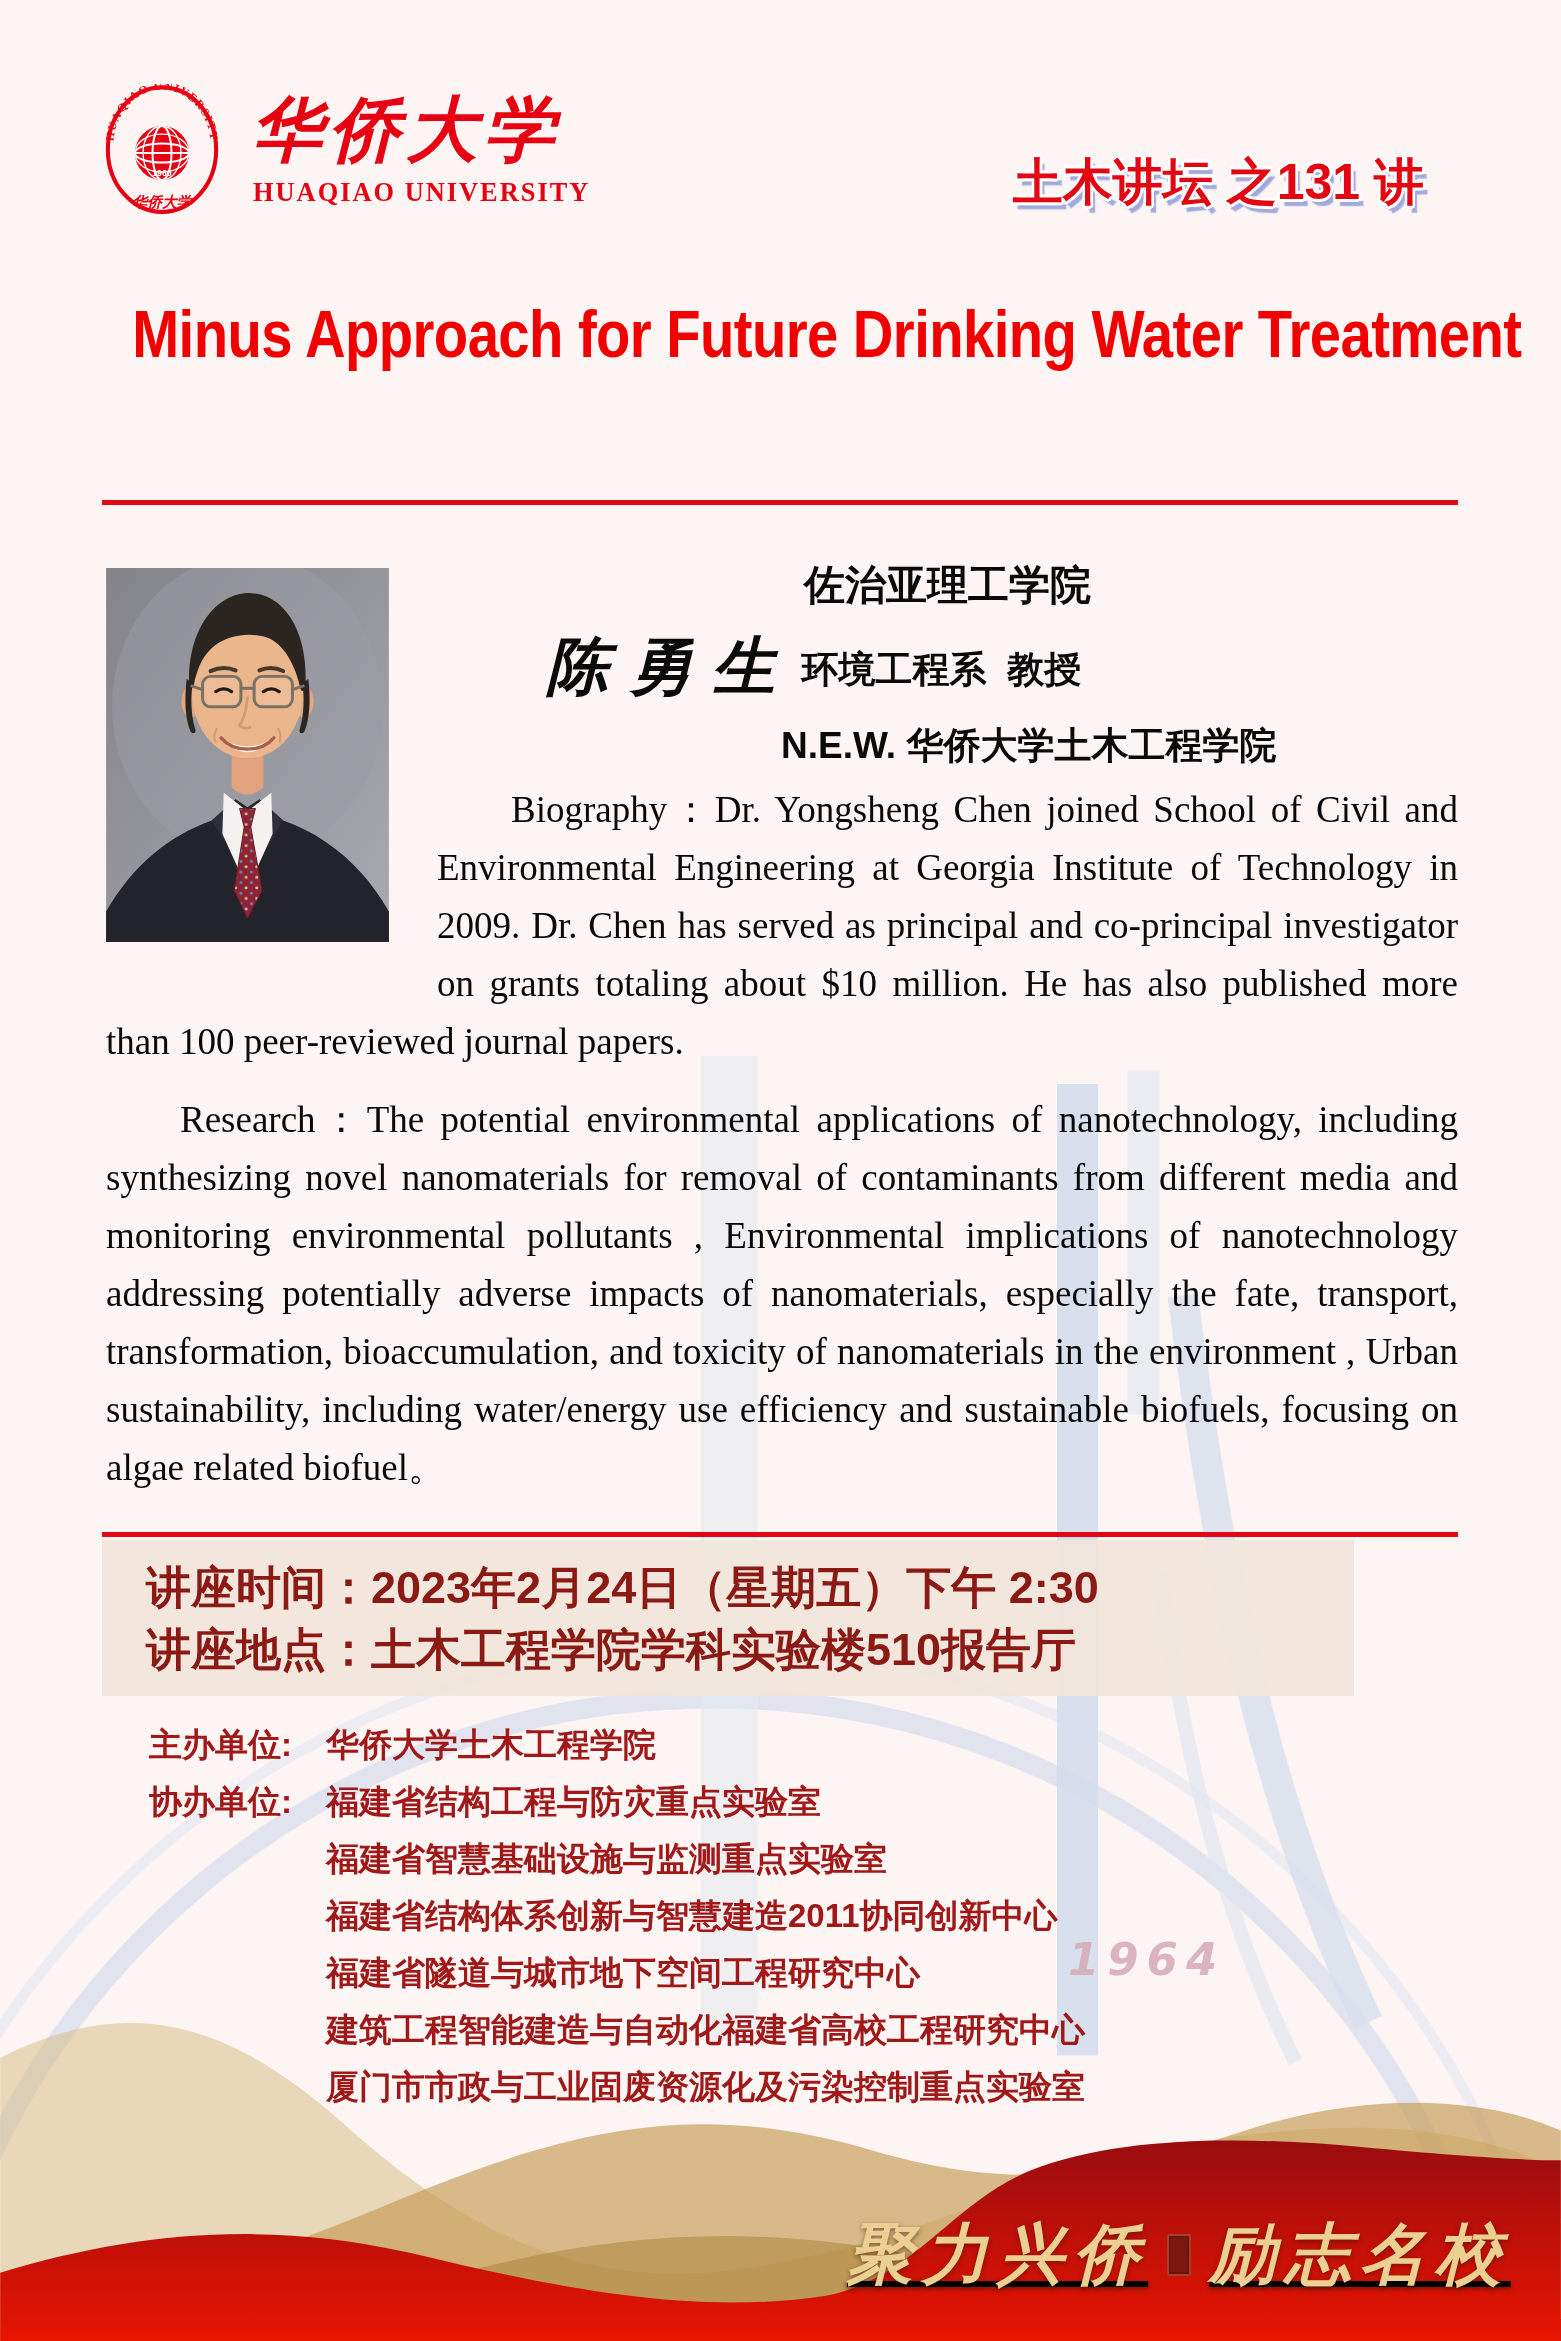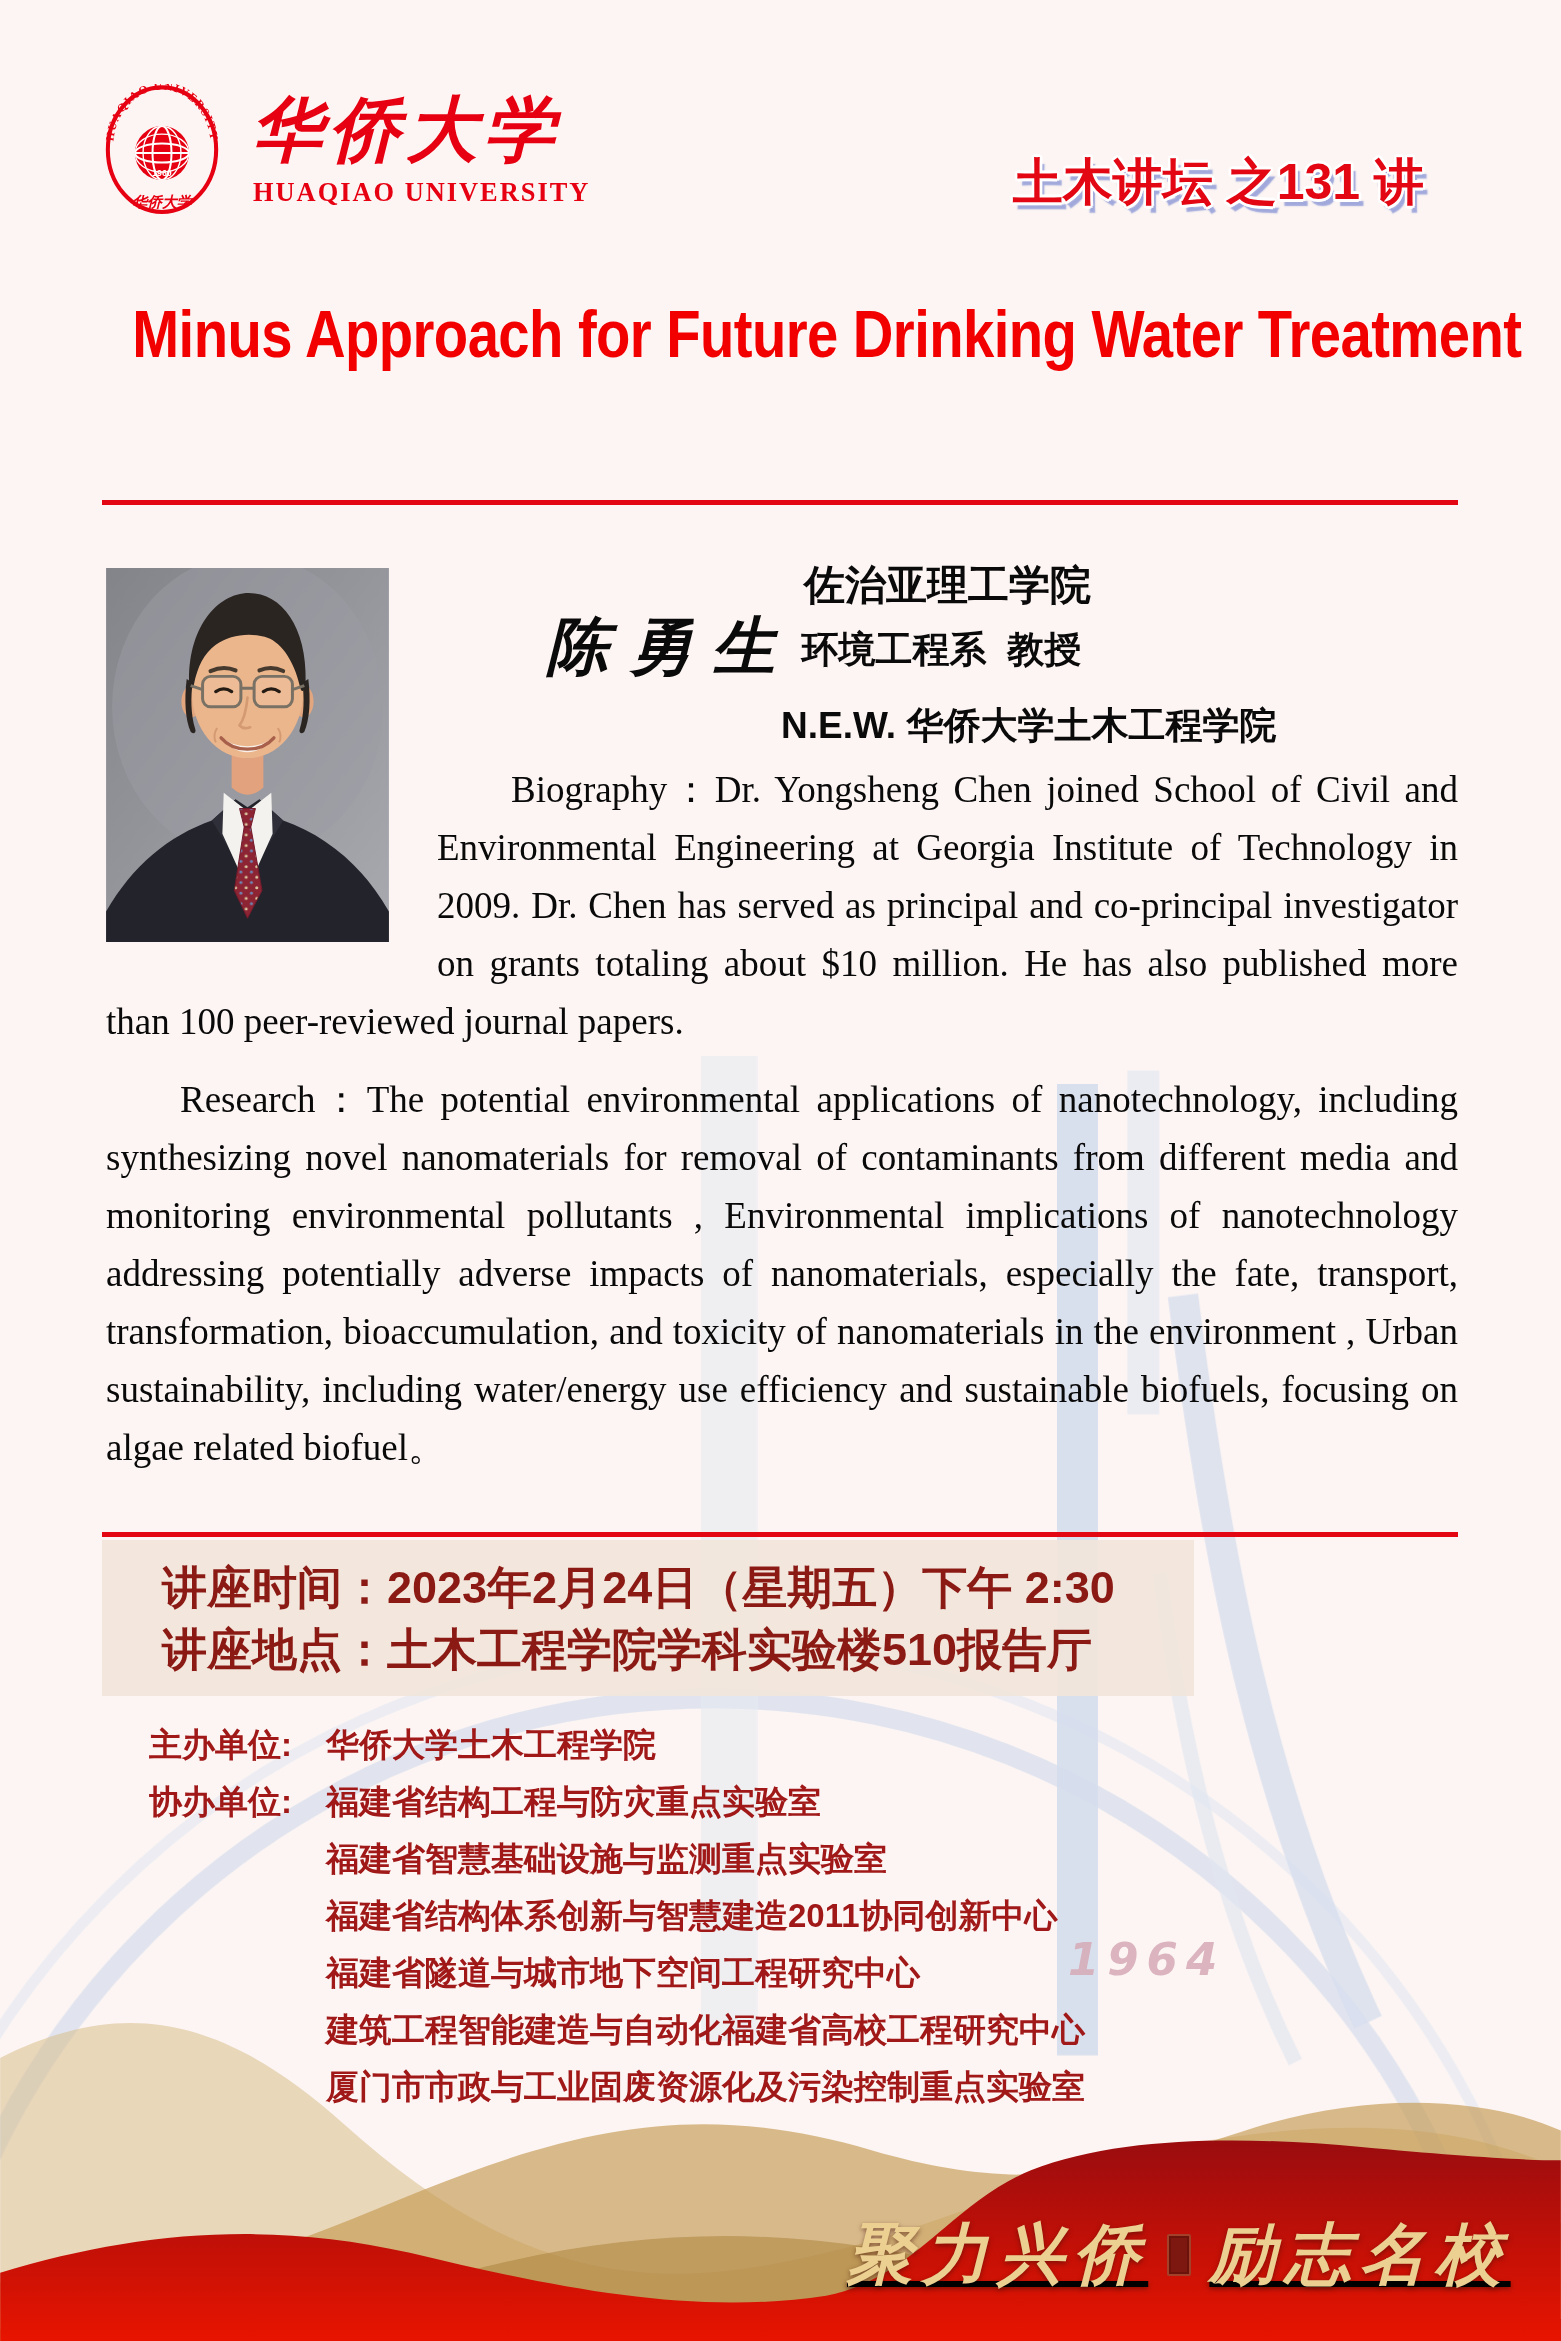--- a/index.html
+++ b/index.html
@@ -35,34 +35,34 @@
   .banner-line { position:absolute; left:102px; top:500px; width:1356px; height:4.6px; background:#e30613; z-index:5; }
   .banner-box { position:absolute; left:613px; top:454px; width:340px; height:53px; background:#ee1010; z-index:6;
     display:flex; align-items:center; justify-content:center; }
   .banner-box span { font:700 36px "Liberation Serif",serif; color:#f6dfa8; letter-spacing:17px; padding-left:17px; white-space:nowrap; }
 
   
   .content { position:absolute; left:106px; top:559px; width:1352px; z-index:5; }
   .photo-frame { float:left; width:283px; height:374px; margin:8.6px 48px 16px 0; }
   .guest-info { overflow:hidden; }
   .guest-aff { font:700 41px "Liberation Sans",sans-serif; color:#0a0a0a; text-align:center; line-height:52px; }
-  .guest-row { display:flex; align-items:flex-end; height:73px;text-align:right; }
+  .guest-row { display:flex; align-items:flex-end; margin-top:20px; height:73px;text-align:right; }
   .guest-name { font:700 italic 63px "Liberation Serif",serif; color:#0a0a0a;
     letter-spacing:20px; margin-left:109px; line-height:73px; white-space:nowrap; }
   .guest-pos { font:700 37px "Liberation Sans",sans-serif; color:#0a0a0a; margin:0 0 9.3px 6.6px; white-space:pre; }
   .guest-role { font:700 37px "Liberation Sans",sans-serif; color:#0a0a0a; margin:17px 0 0 344px; white-space:nowrap; }
   .para { font:400 37px "Liberation Serif",serif; color:#090909; line-height:58px;
     text-align:justify; text-indent:74px; }
   .para.bio { margin-top:10px; }
   .para.research { margin-top:20px; }
 
   
   .divider-2 { position:absolute; left:102px; top:1532px; width:1356px; height:4.6px; background:#e30613; z-index:5; }
-  .event-box { position:absolute; left:102px; top:1540px; width:1092px; height:156px; z-index:5;
-    background:rgba(242,230,218,.9); padding:17px 0 0 60px; }
+  .event-box { position:absolute; left:102px; top:1540px; width:1252px; height:156px; z-index:5;
+    background:rgba(242,230,218,.9); padding:17px 0 0 44px; }
   .event-line { font:700 45px "Liberation Sans",sans-serif; color:#8b1a14; line-height:62px; white-space:nowrap; }
 
   
   .organizers { position:absolute; left:149px; top:1716px; z-index:5;
     font:700 33px "Liberation Sans",sans-serif; color:#a01818; }
   .org-row { height:57px; line-height:57px; white-space:nowrap; }
   .org-label { display:inline-block; width:177px; }
   .org-row.indent { padding-left:177px; }
 
   

